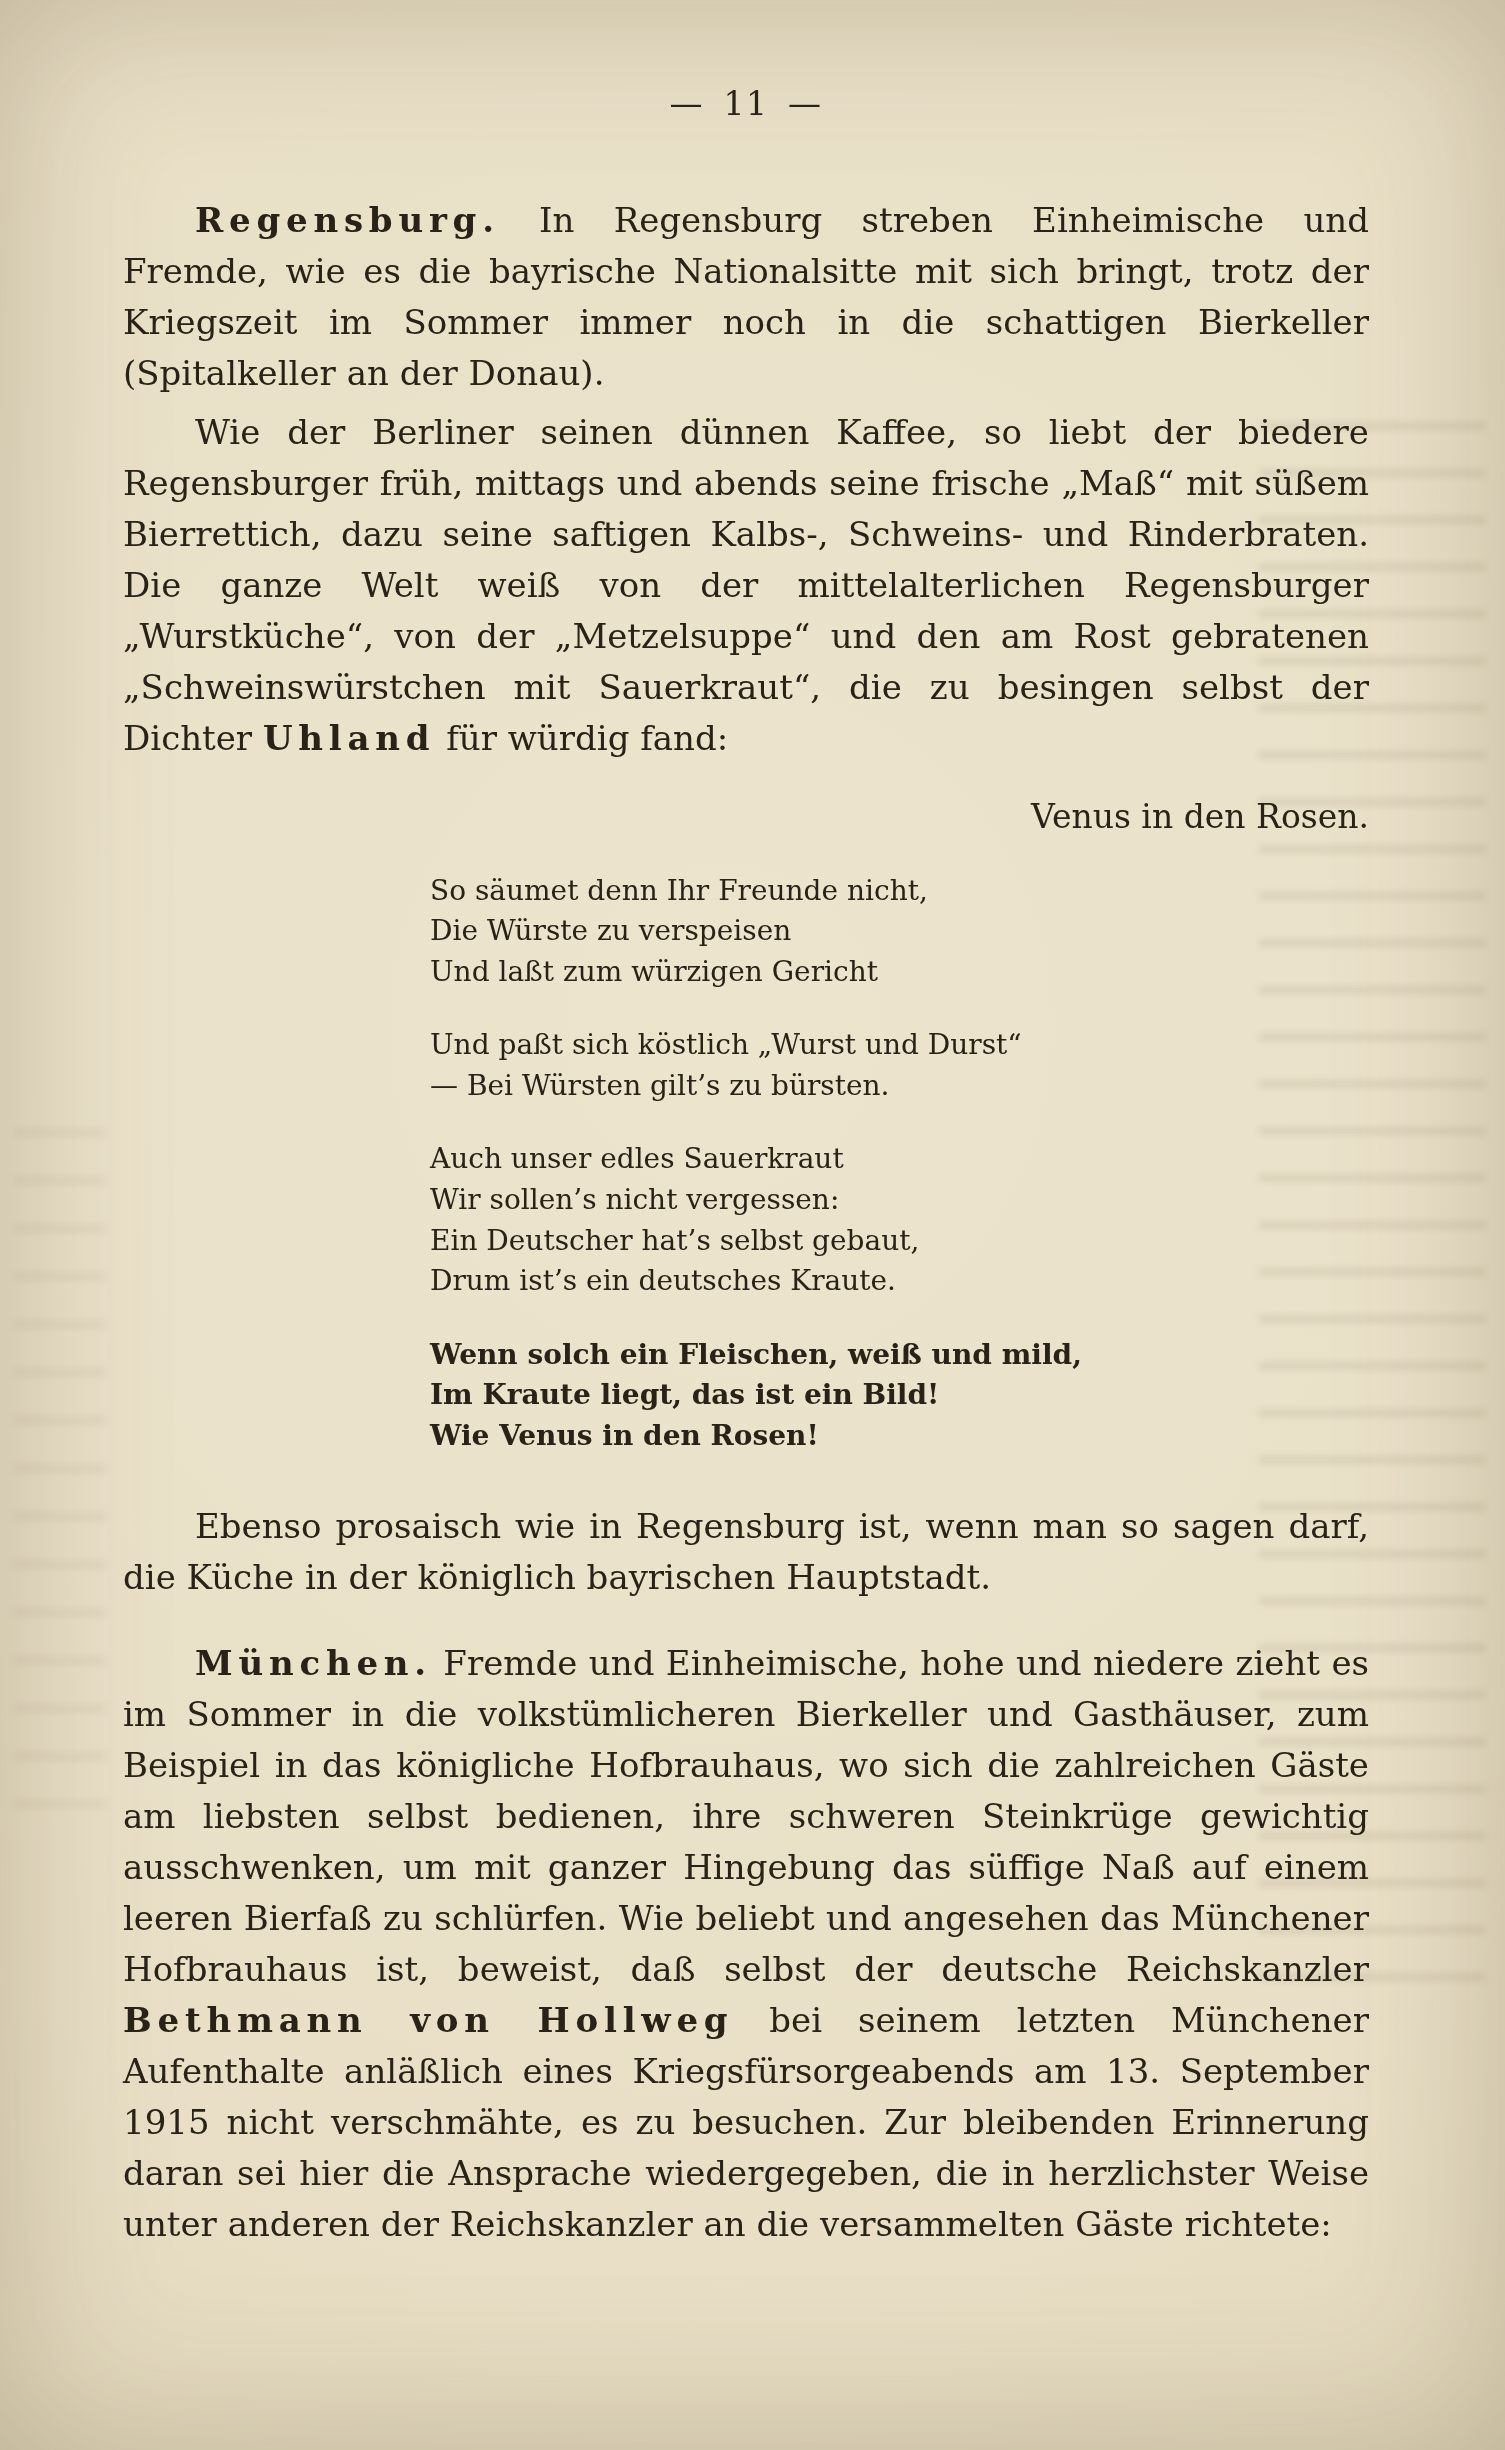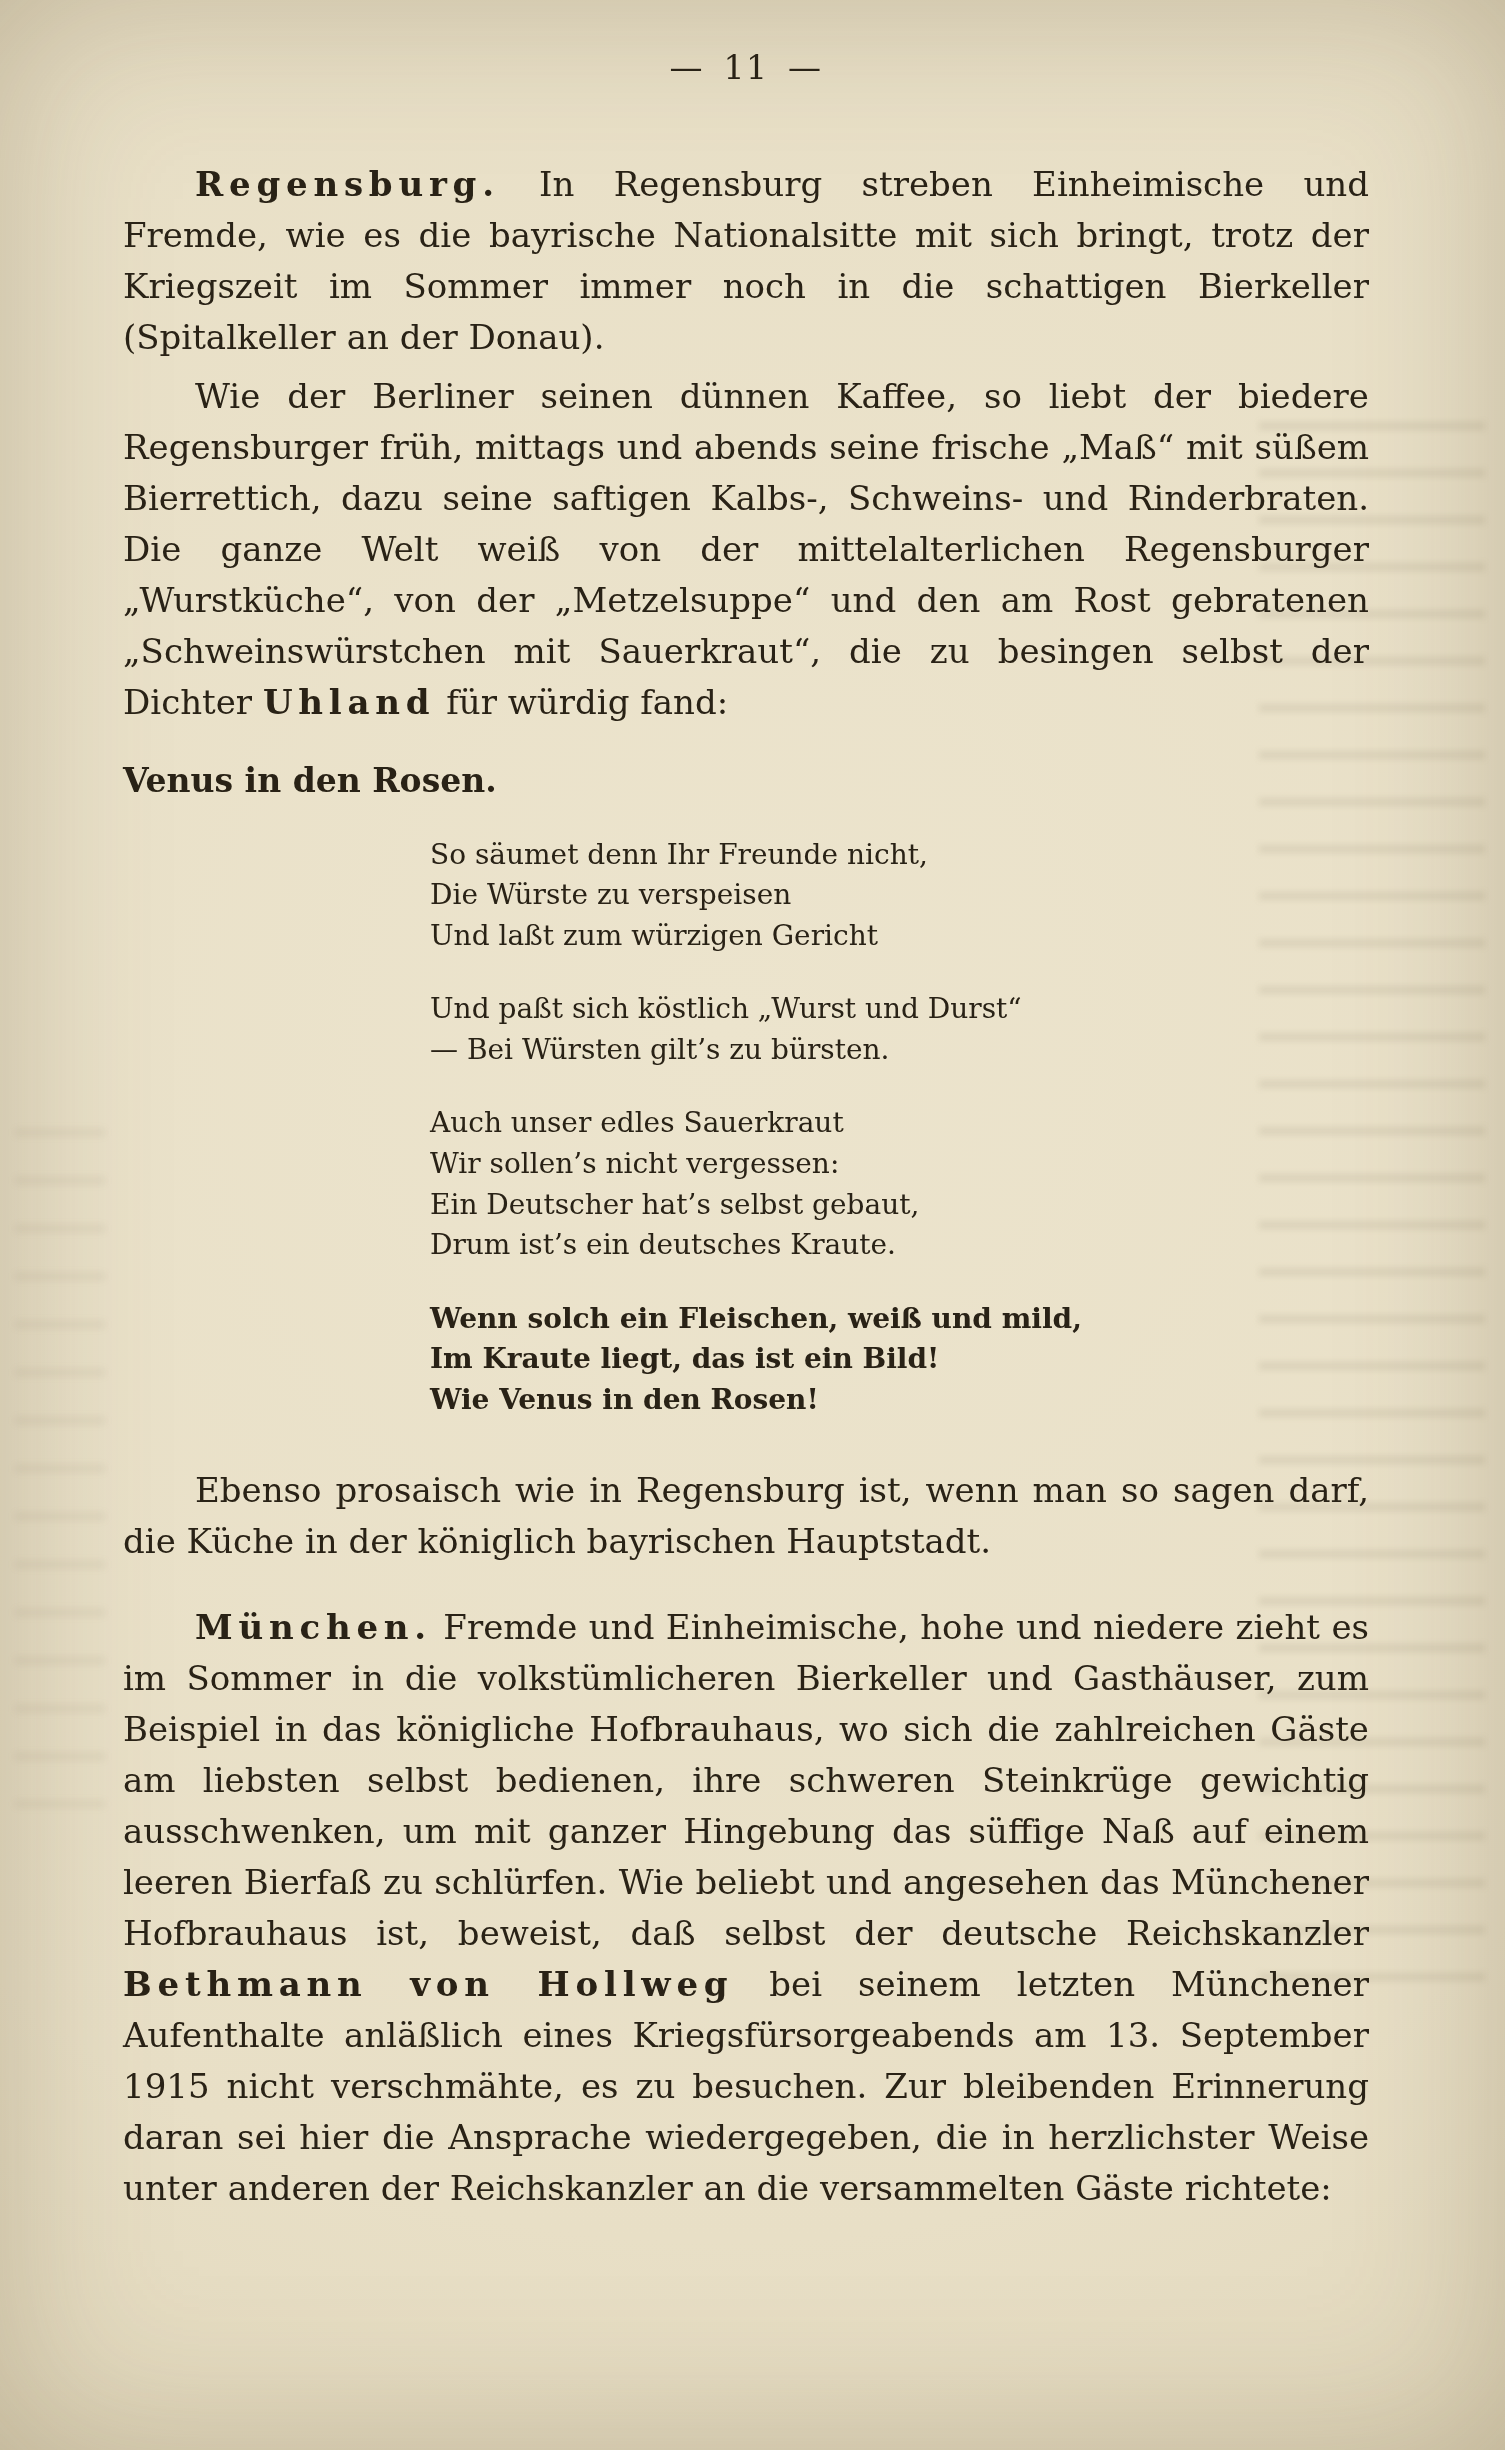--- a/index.html
+++ b/index.html
@@ -38,43 +38,43 @@
     background: repeating-linear-gradient(
       180deg,
       rgba(118, 104, 78, 0.09) 0px, rgba(118, 104, 78, 0.09) 6.8px,
       transparent 6.8px, transparent 48px);
     filter: blur(3.8px);
     pointer-events: none;
   }
 
   .page {
     position: relative;
-    padding: 48px 137px 0 123px;
+    padding: 84px 137px 0 123px;
   }
 
   .page-header {
     text-align: center;
     font-size: 33px;
     margin-bottom: 72px;
     letter-spacing: 1.5px;
   }
   .page-header .num { padding: 0 19.6px; }
 
   p.body-para {
     font-size: 34px;
     line-height: 1.50;
     text-align: justify;
     text-indent: 72px;
     margin: 0 0 7.5px 0;
   }
   .spaced { letter-spacing: 0.17em; font-weight: bold; }
 
   .poem-title {
-    text-align: left;
-    font-weight: bold;
+    text-align: right;
+    font-weight: normal;
     font-size: 33px;
     margin: 33px 0 35px 0;
   }
   .poem {
     margin: 0 0 44px 307px;
     font-size: 28px;
     line-height: 1.45;
   }
   .stanza { margin-bottom: 33px; }
   .stanza:last-child { margin-bottom: 0; font-weight: bold; }

